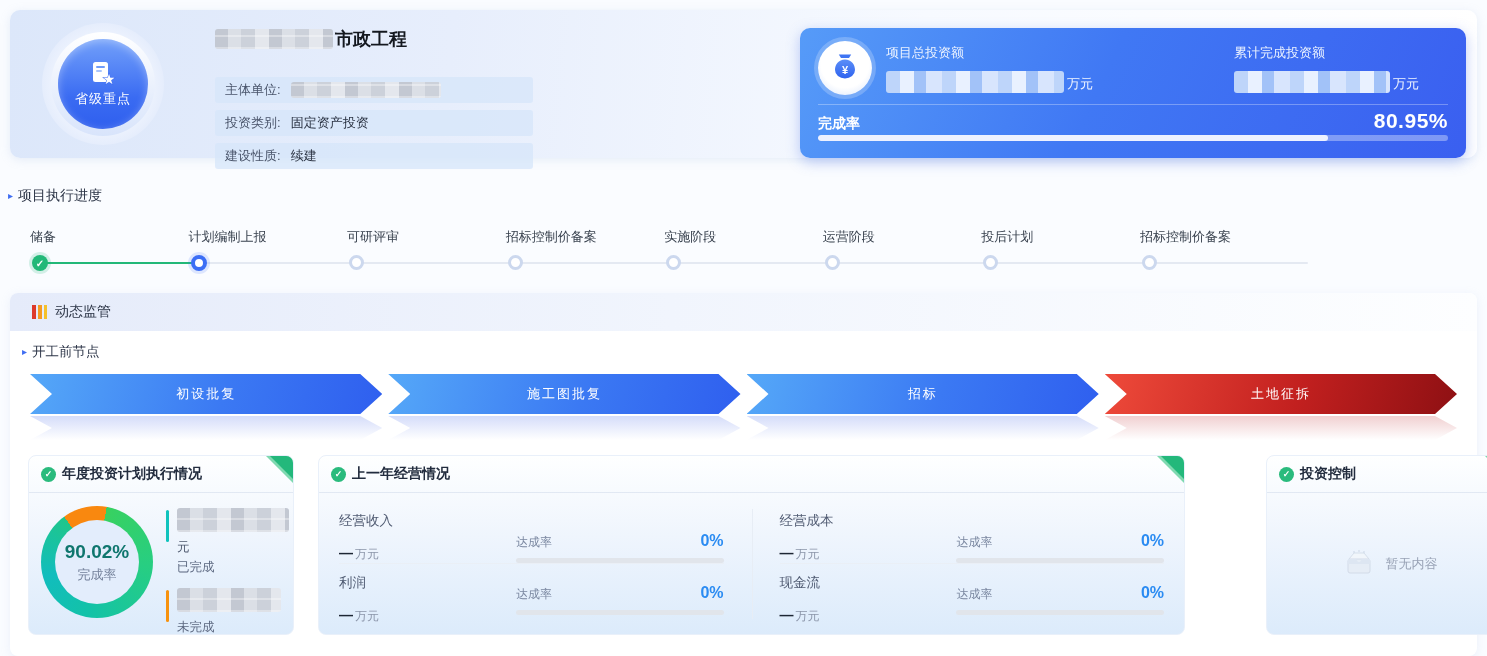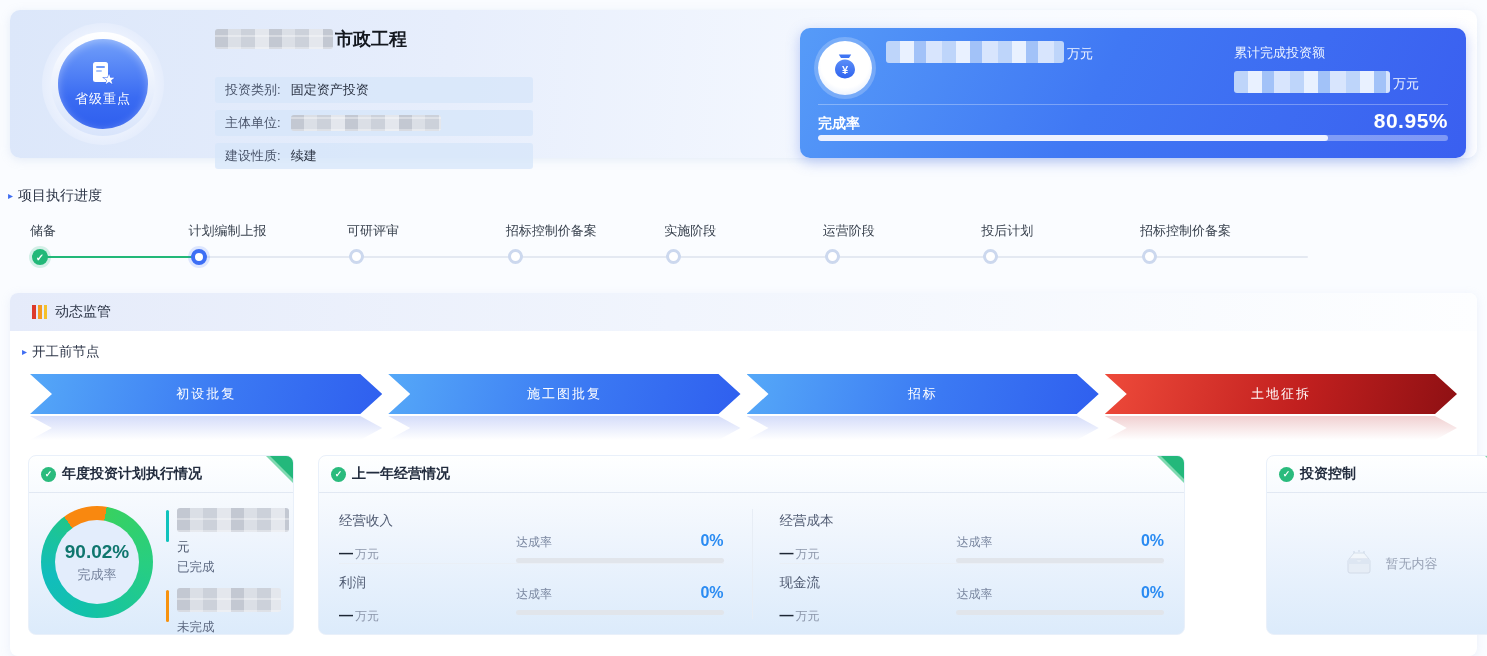--- a/index.html
+++ b/index.html
@@ -55,21 +55,21 @@
   .rate-value{font-size:21px;font-weight:bold;letter-spacing:.5px;}
   .inv-bar{margin:2px 18px 0;height:6px;border-radius:3px;background:rgba(255,255,255,.35);overflow:hidden;}
   .inv-fill{height:100%;background:#edf1ff;border-radius:3px;}
 
   
   .sec-label{display:flex;align-items:center;font-size:14px;color:#2c3547;}
   .sec-label .bullet{color:#3f6df2;font-size:10px;margin-right:5px;line-height:1;}
   #exec-label{position:absolute;left:8px;top:187px;}
 
   
-  .steps{position:absolute;left:30px;top:222px;width:1427px;height:56px;}
+  .steps{position:absolute;left:30px;top:228px;width:1427px;height:56px;}
   .steps-grid{display:grid;grid-template-columns:repeat(9,1fr);position:relative;height:100%;}
   .line{position:absolute;top:34px;height:2px;border-radius:1px;}
   .line-gray{left:10px;width:calc(100% * 8 / 9);background:#e4e9f2;}
   .line-green{left:10px;width:calc(100% / 9);background:#22b878;z-index:1;}
   .step{position:relative;}
   .step-label{font-size:13px;color:#39424f;white-space:nowrap;}
   .dot{position:absolute;left:2px;top:27px;width:16px;height:16px;border-radius:50%;background:#fff;z-index:2;
     display:flex;align-items:center;justify-content:center;}
   .dot.done{background:#22b878;color:#fff;font-size:10px;font-weight:bold;box-shadow:0 0 0 3px rgba(34,184,120,.18);}
   .dot.done::after{content:"✓";}
@@ -173,26 +173,26 @@
         </div>
       </div>
     </div>
 
     <div class="info">
       <div class="title-row">
         <span class="blur-g" style="width:118px;height:20px;"></span>
         <span class="title-text">市政工程</span>
       </div>
       <div class="field">
+        <span class="field-label">主体单位:</span>
+        <span class="blur-g" style="width:150px;height:16px;"></span>
+      </div>
+      <div class="field">
         <span class="field-label">投资类别:</span>
         <span class="field-value">固定资产投资</span>
-      </div>
-      <div class="field">
-        <span class="field-label">主体单位:</span>
-        <span class="blur-g" style="width:150px;height:16px;"></span>
       </div>
       <div class="field">
         <span class="field-label">建设性质:</span>
         <span class="field-value">续建</span>
       </div>
     </div>
 
     <div class="invcard">
       <div class="inv-top">
         <div class="money">
@@ -202,20 +202,21 @@
                 <stop offset="0" stop-color="#5b8ef8"></stop>
                   <stop offset="1" stop-color="#2f63ef"></stop>
               </linearGradient>
             </defs>
             <path d="M12 6 h8 l2.2 -3.4 h-12.4 z" fill="#3f75f3"></path>
             <path d="M16 7.5 c-6.5 0 -10 5.2 -10 10.5 a10 8.5 0 0 0 20 0 c0 -5.3 -3.5 -10.5 -10 -10.5 z" fill="url(#bagGrad)"></path>
             <text x="16" y="21.5" text-anchor="middle" font-size="11" font-weight="bold" fill="#ffffff">¥</text>
           </svg>
         </div>
         <div class="inv-col1">
+          <div class="inv-label">项目总投资额</div>
           <div class="inv-val">
             <span class="blur-b" style="width:178px;height:22px;"></span>
             <span class="inv-unit">万元</span>
           </div>
         </div>
         <div class="inv-col2">
           <div class="inv-label">累计完成投资额</div>
           <div class="inv-val">
             <span class="blur-b" style="width:156px;height:22px;"></span>
             <span class="inv-unit">万元</span>

